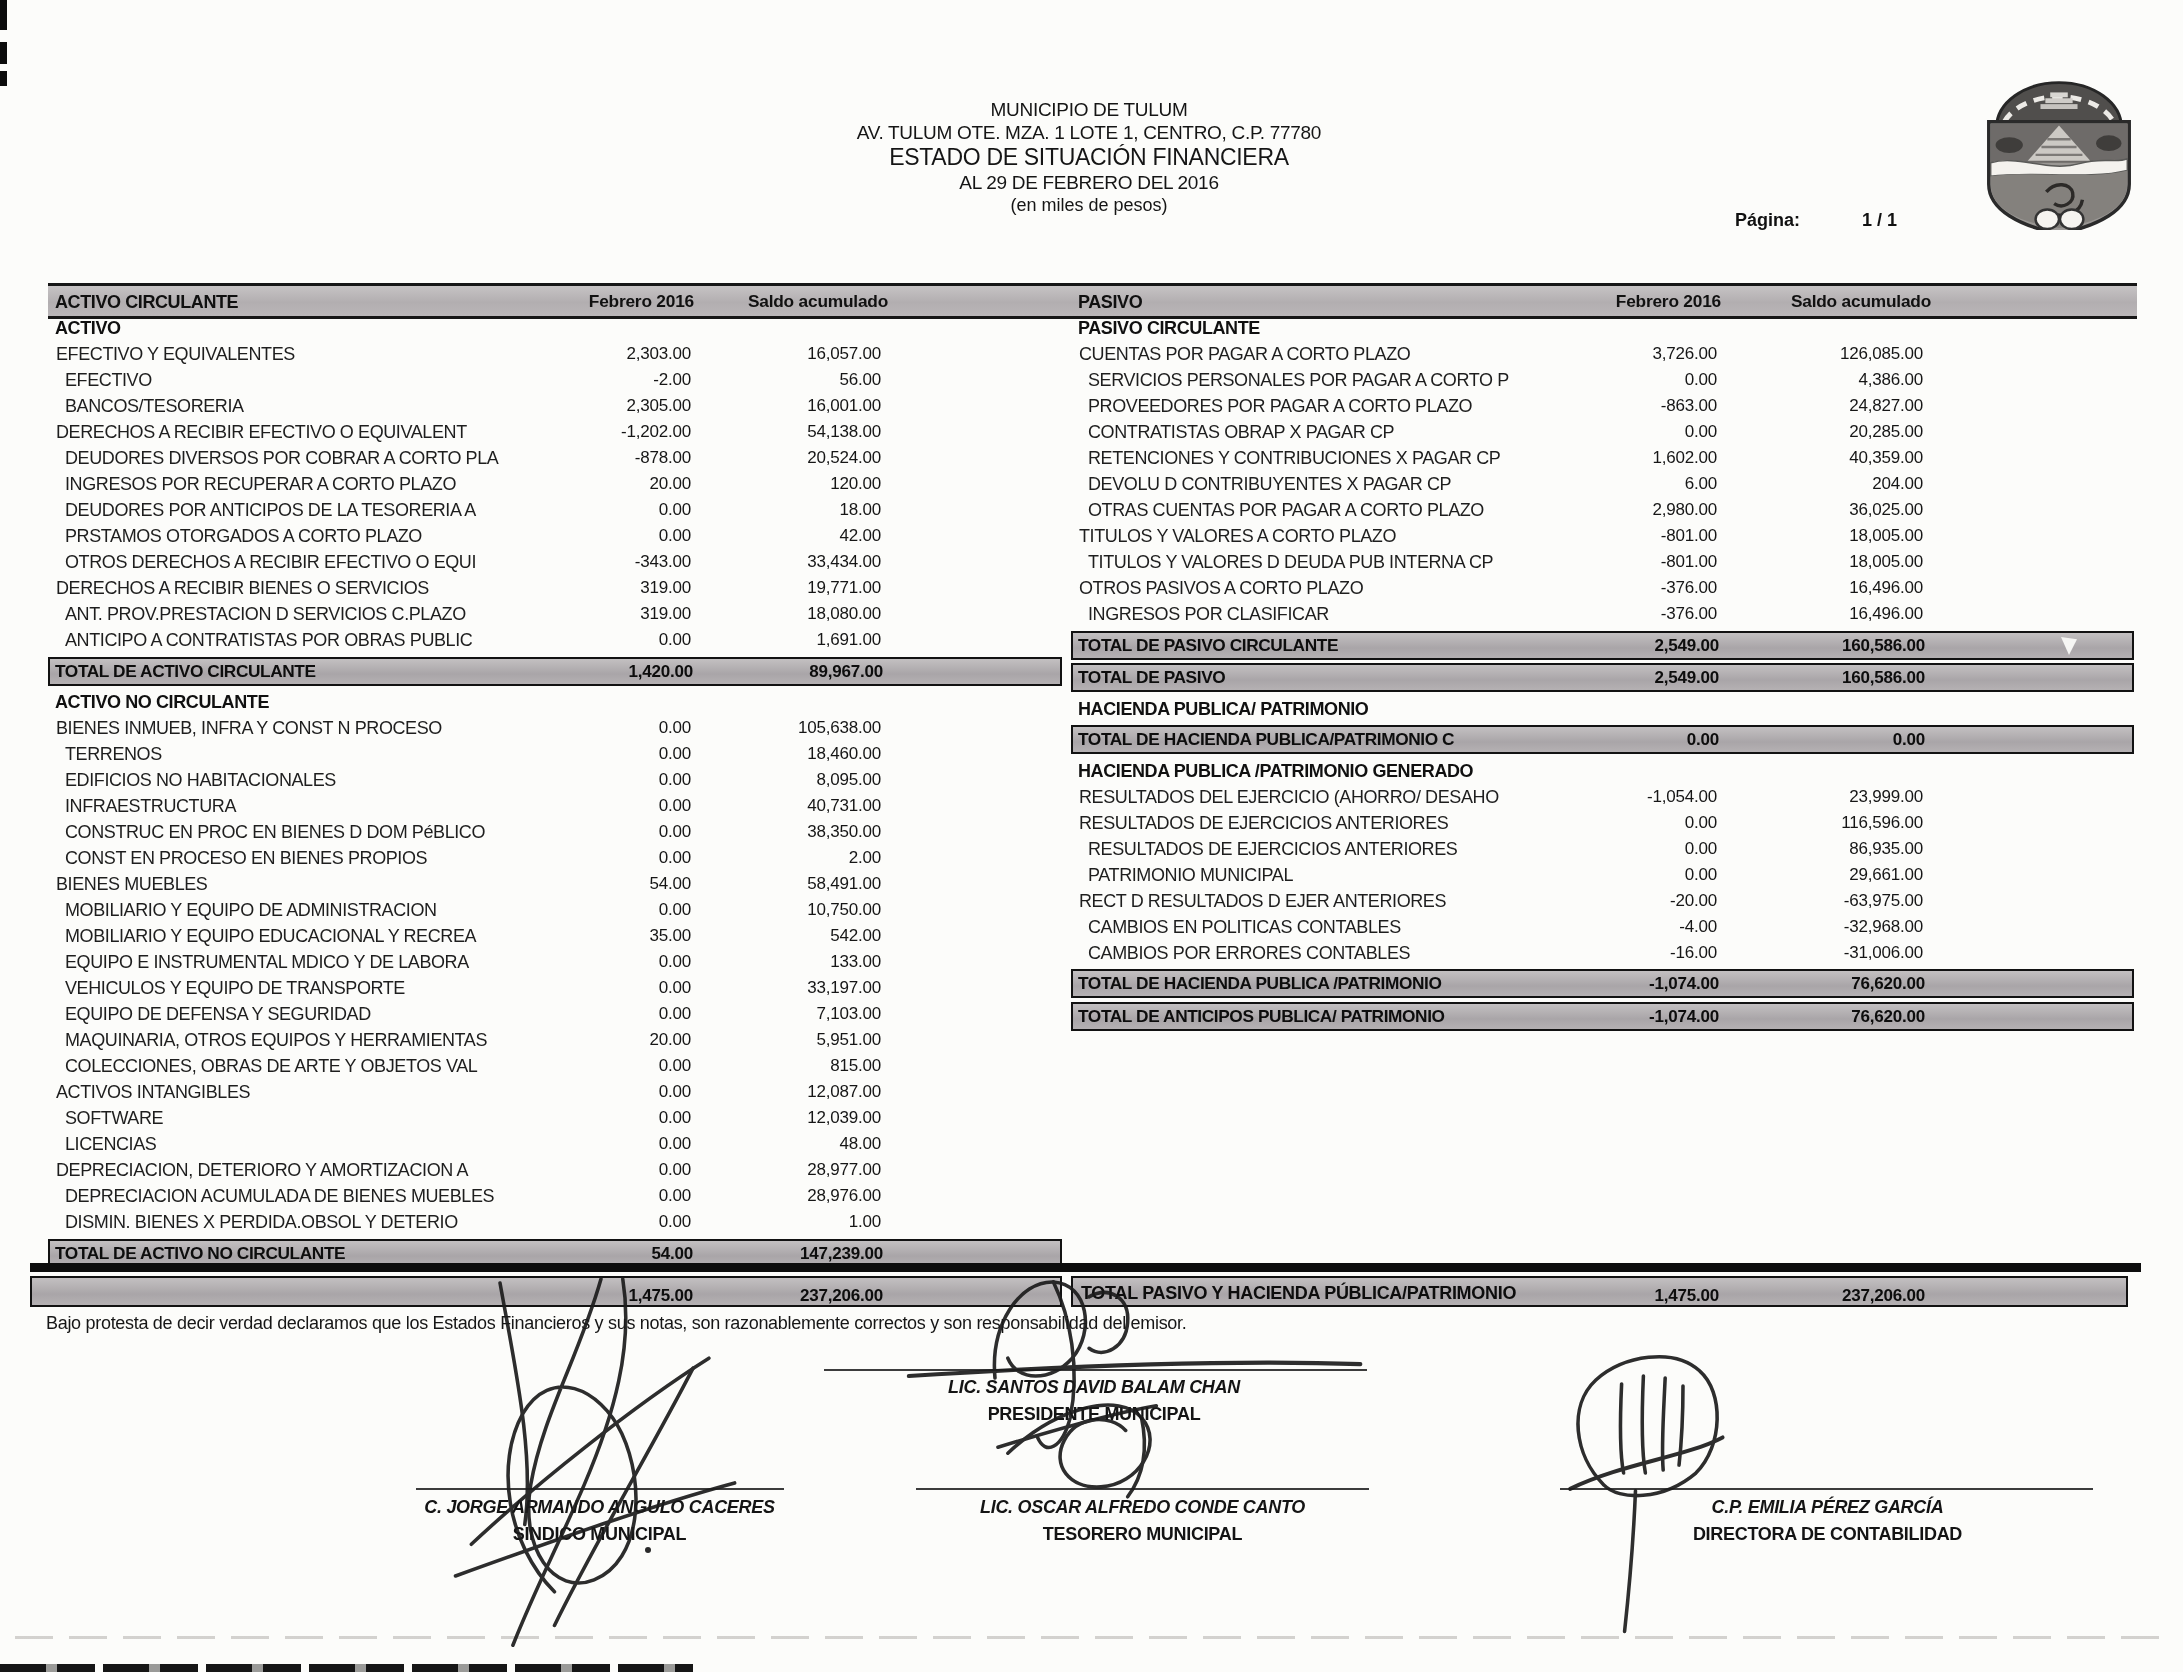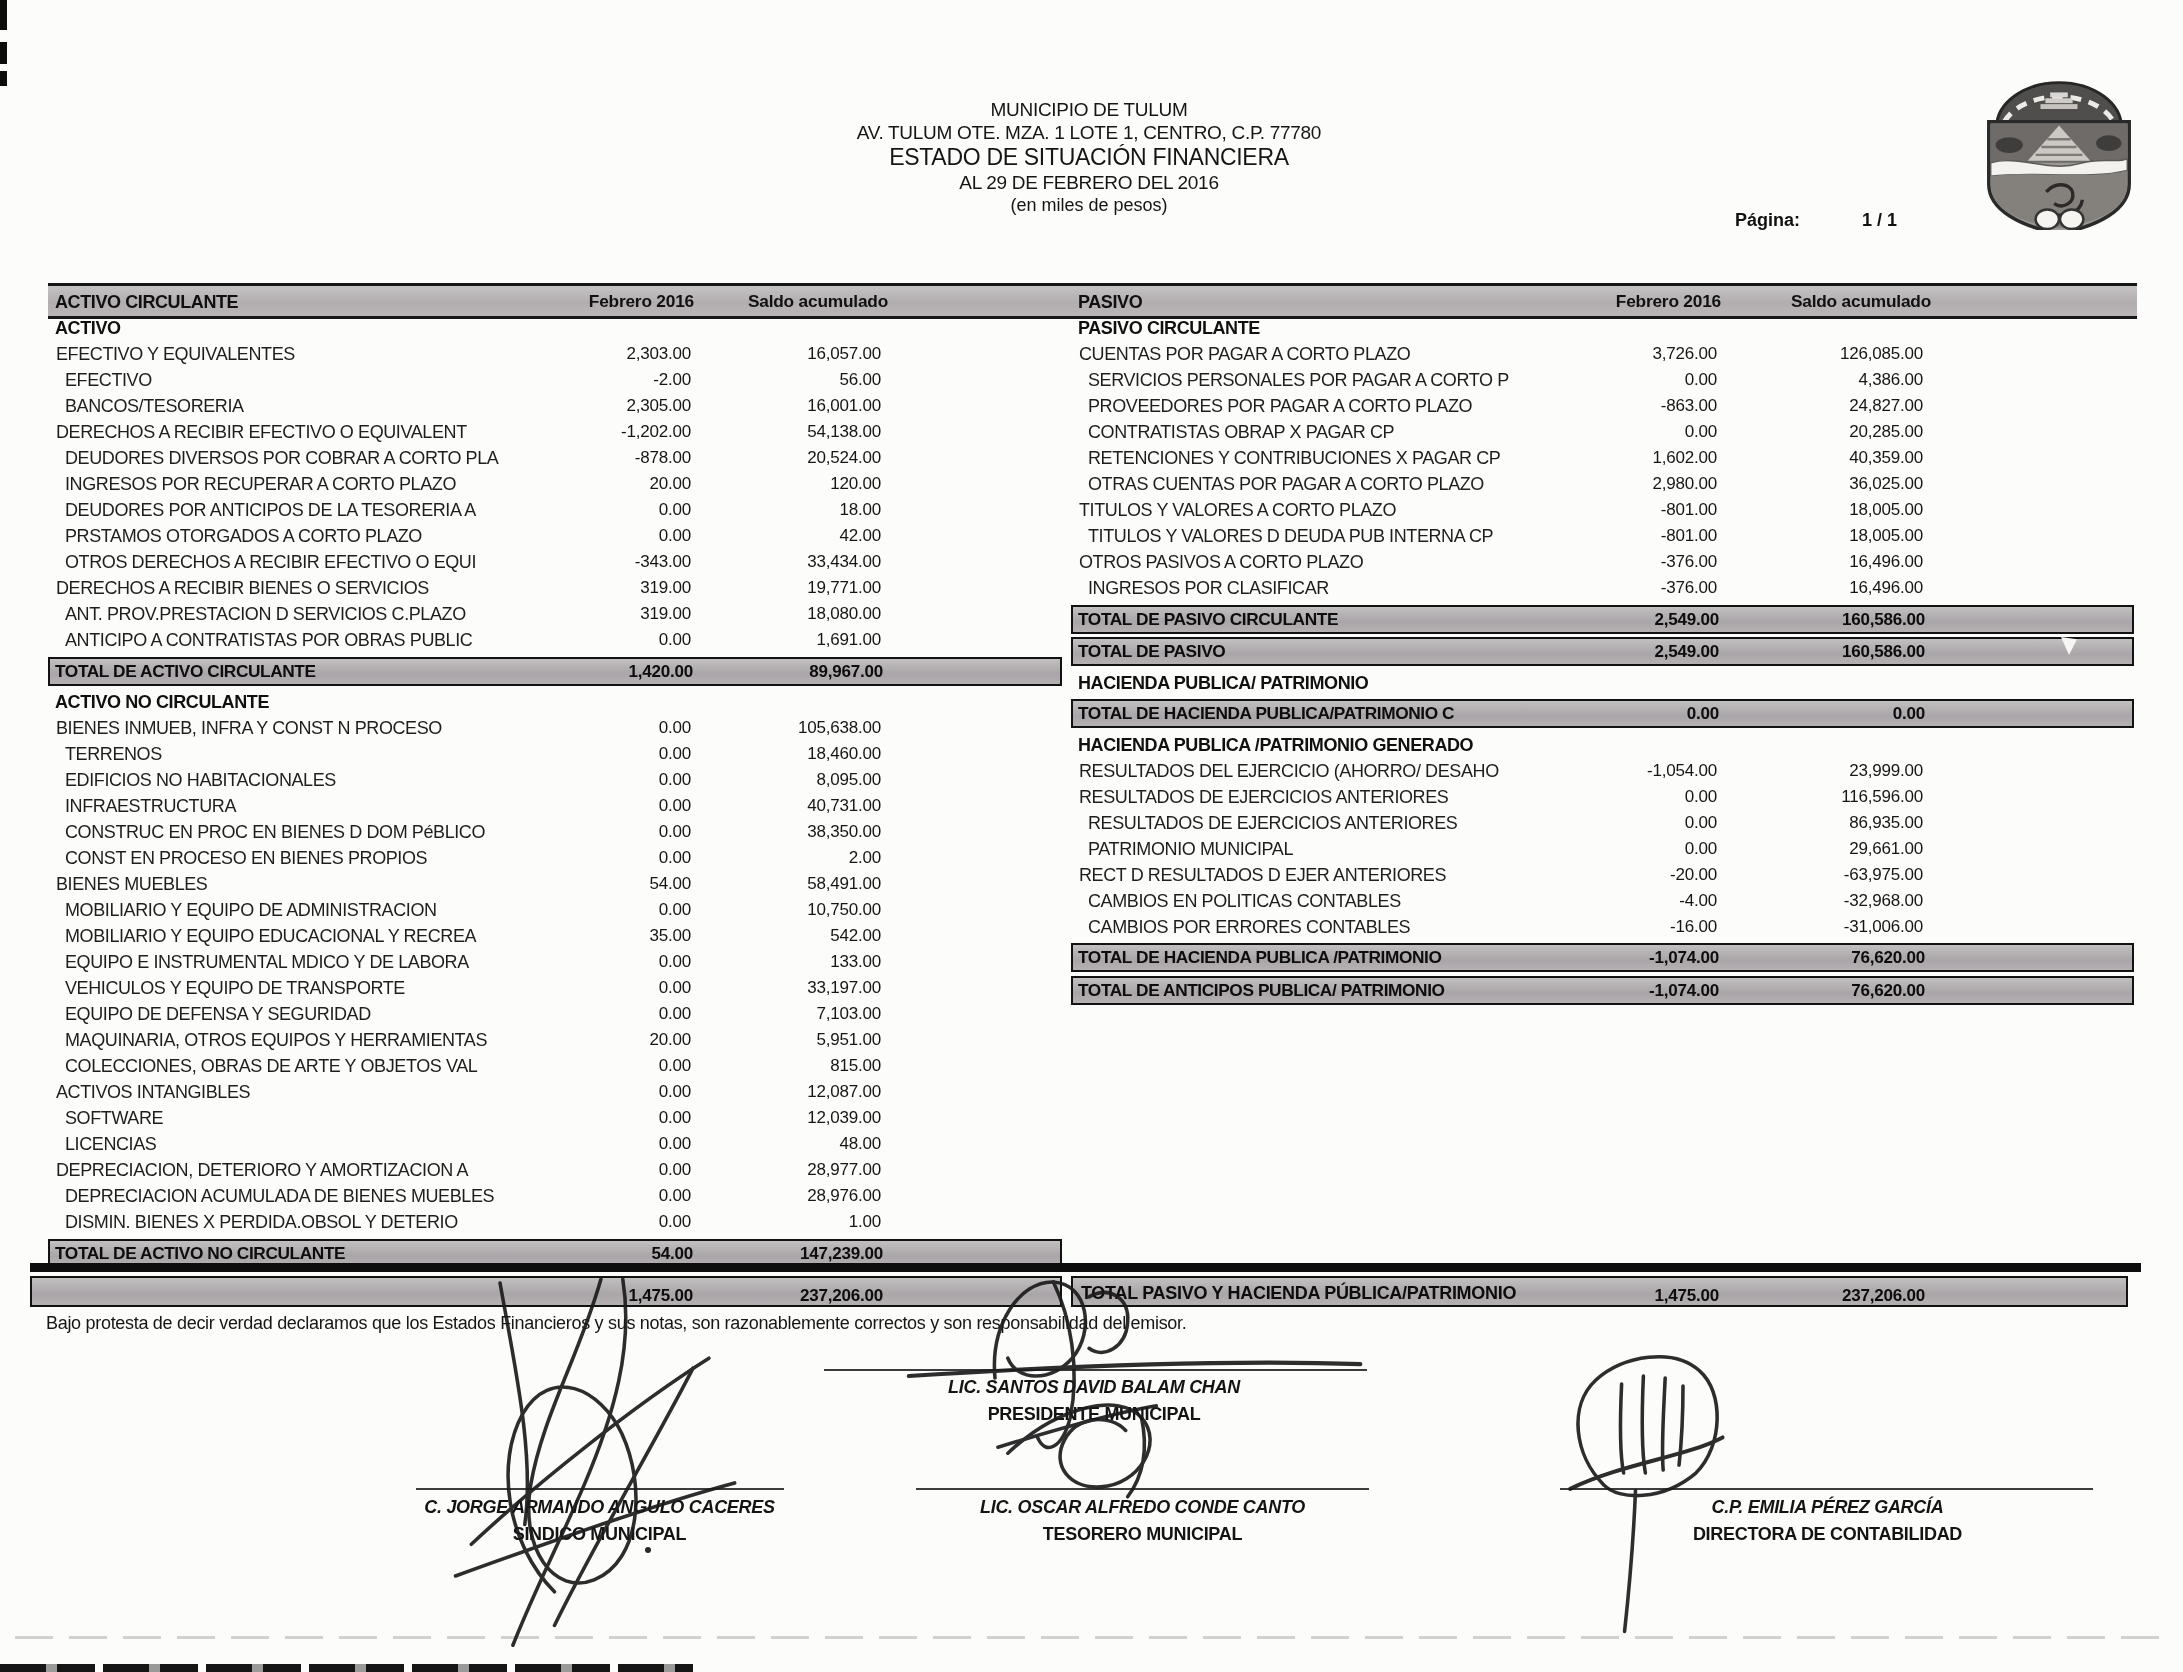--- a/index.html
+++ b/index.html
@@ -161,20 +161,21 @@
       <div class="row total"><span class="lab">TOTAL DE ACTIVO NO CIRCULANTE</span><span class="num c1">54.00</span><span class="num c2">147,239.00</span></div>
     </div>
   <div id="tbl-right" class="tbl">
       <div class="row section"><span class="lab">PASIVO</span></div>
       <div class="row section"><span class="lab">PASIVO CIRCULANTE</span></div>
       <div class="row item ind1"><span class="lab">CUENTAS POR PAGAR A CORTO PLAZO</span><span class="num c1">3,726.00</span><span class="num c2">126,085.00</span></div>
       <div class="row item ind2"><span class="lab">SERVICIOS PERSONALES POR PAGAR A CORTO P</span><span class="num c1">0.00</span><span class="num c2">4,386.00</span></div>
       <div class="row item ind2"><span class="lab">PROVEEDORES POR PAGAR A CORTO PLAZO</span><span class="num c1">-863.00</span><span class="num c2">24,827.00</span></div>
       <div class="row item ind2"><span class="lab">CONTRATISTAS OBRAP X PAGAR CP</span><span class="num c1">0.00</span><span class="num c2">20,285.00</span></div>
       <div class="row item ind2"><span class="lab">RETENCIONES Y CONTRIBUCIONES X PAGAR CP</span><span class="num c1">1,602.00</span><span class="num c2">40,359.00</span></div>
+      <div class="row item ind2"><span class="lab">DEVOLU D CONTRIBUYENTES X PAGAR CP</span><span class="num c1">6.00</span><span class="num c2">204.00</span></div>
       <div class="row item ind2"><span class="lab">OTRAS CUENTAS POR PAGAR A CORTO PLAZO</span><span class="num c1">2,980.00</span><span class="num c2">36,025.00</span></div>
       <div class="row item ind1"><span class="lab">TITULOS Y VALORES A CORTO PLAZO</span><span class="num c1">-801.00</span><span class="num c2">18,005.00</span></div>
       <div class="row item ind2"><span class="lab">TITULOS Y VALORES D DEUDA PUB INTERNA CP</span><span class="num c1">-801.00</span><span class="num c2">18,005.00</span></div>
       <div class="row item ind1"><span class="lab">OTROS PASIVOS A CORTO PLAZO</span><span class="num c1">-376.00</span><span class="num c2">16,496.00</span></div>
       <div class="row item ind2"><span class="lab">INGRESOS POR CLASIFICAR</span><span class="num c1">-376.00</span><span class="num c2">16,496.00</span></div>
       <div class="row total"><span class="lab">TOTAL DE PASIVO CIRCULANTE</span><span class="num c1">2,549.00</span><span class="num c2">160,586.00</span></div>
       <div class="row total"><span class="lab">TOTAL DE PASIVO</span><span class="num c1">2,549.00</span><span class="num c2">160,586.00</span></div>
       <div class="row section"><span class="lab">HACIENDA PUBLICA/ PATRIMONIO</span></div>
       <div class="row total"><span class="lab">TOTAL DE HACIENDA PUBLICA/PATRIMONIO C</span><span class="num c1">0.00</span><span class="num c2">0.00</span></div>
       <div class="row section"><span class="lab">HACIENDA PUBLICA /PATRIMONIO GENERADO</span></div>

